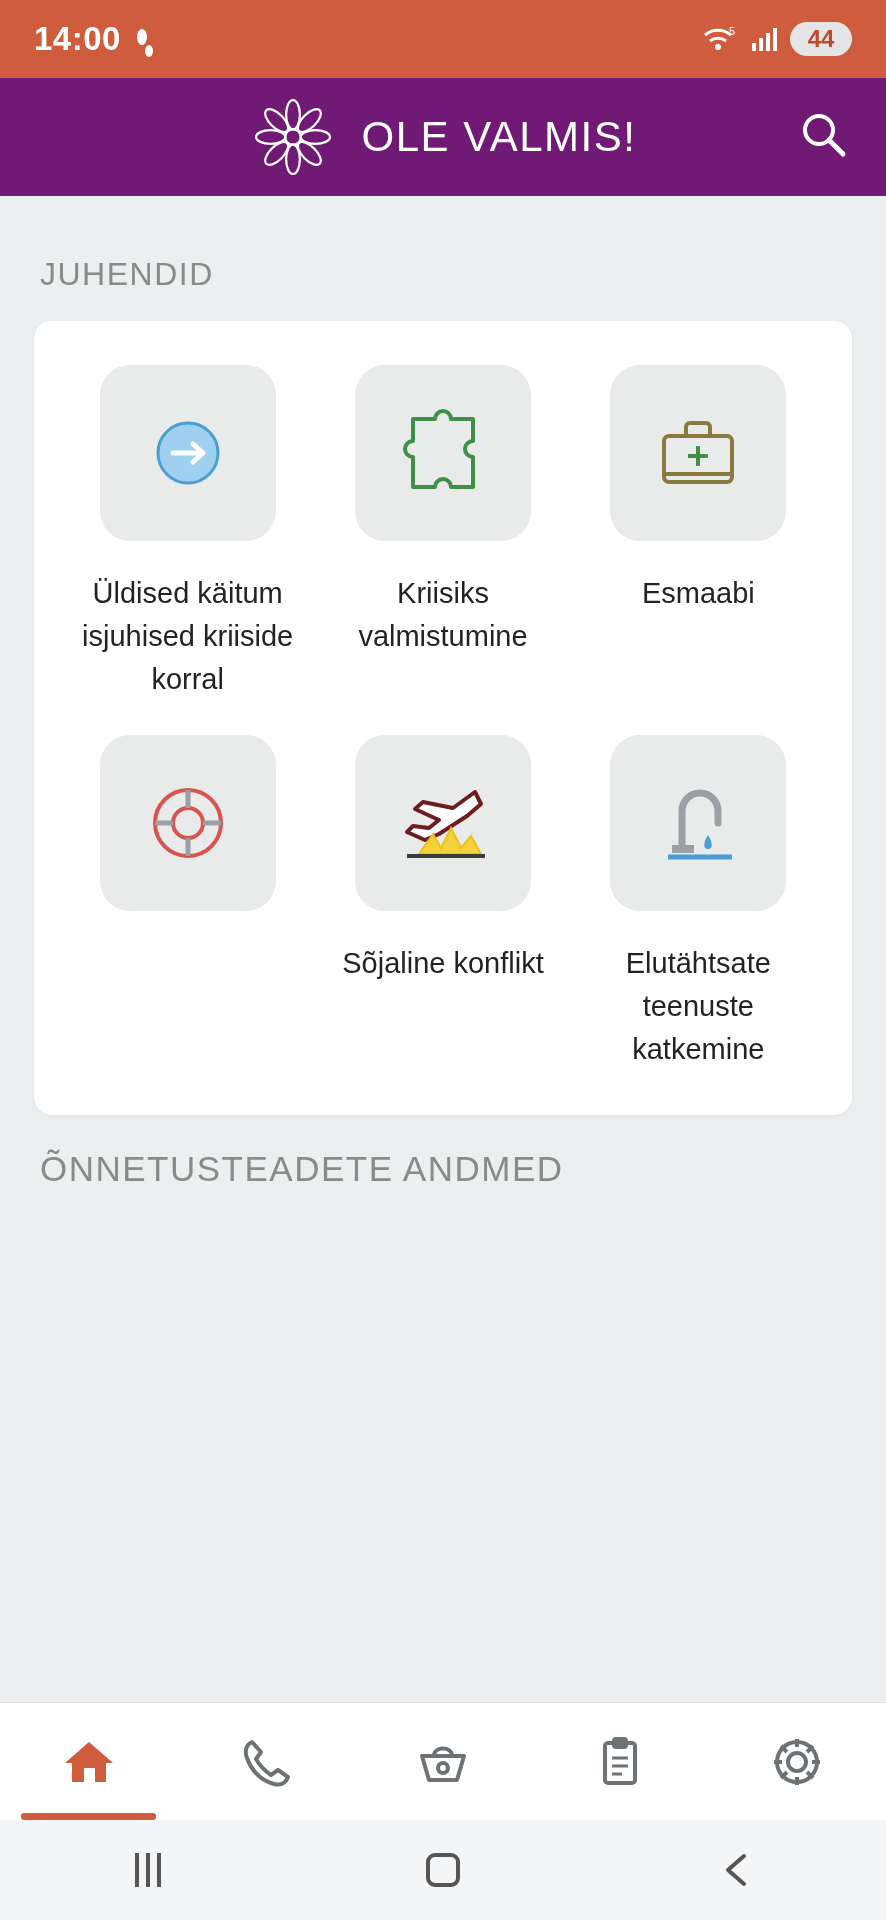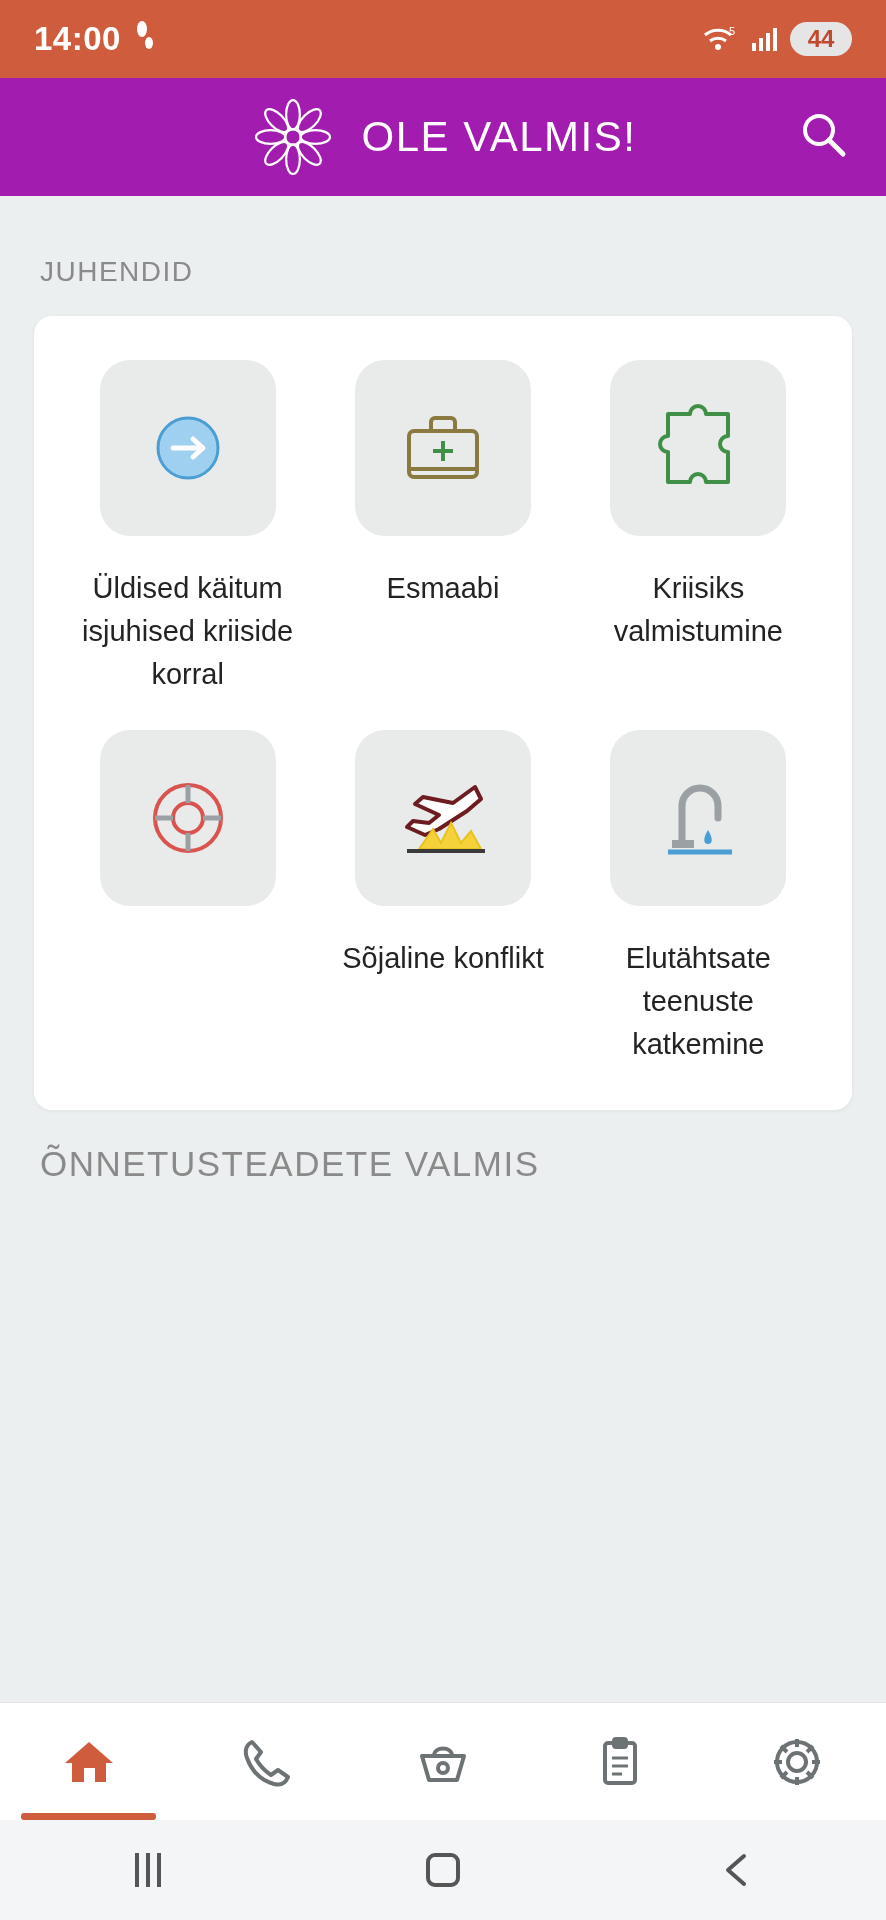--- a/index.html
+++ b/index.html
@@ -21,32 +21,32 @@
     background: #cf5c3c;
     height: 78px;
     display: flex; align-items: center;
     padding: 0 34px;
     color: #ffffff;
     flex: 0 0 auto;
   }
   .status-time {
     font-size: 33px; font-weight: bold; letter-spacing: .5px;
   }
-  .status-left { display: flex; align-items: flex-start; gap: 14px; }
+  .status-left { display: flex; align-items: flex-end; gap: 14px; }
   .status-right { margin-left: auto; display: flex; align-items: center; gap: 12px; }
   .batt {
     background: #e5e5e5; color: #c0482c;
     border-radius: 20px; padding: 3px 13px;
     font-size: 24px; font-weight: bold;
     min-width: 62px; text-align: center;
   }
 
   
   .appbar {
-    background: #a21caf;
+    background: #701a75;
     height: 118px;
     display: flex; align-items: center; justify-content: center;
     position: relative;
     flex: 0 0 auto;
   }
   .appbar-inner { display: flex; align-items: center; gap: 26px; }
   .app-title {
     color: #fff; font-size: 42px; letter-spacing: 1.5px;
     font-weight: 400;
   }
@@ -82,21 +82,21 @@
 
   
   .content {
     flex: 1 1 auto;
     background: #eceff0;
     padding: 0 34px;
     overflow: hidden;
     position: relative;
   }
   .section-title {
-    font-size: 28px; color: #8a8a8a;
+    font-size: 32px; color: #8a8a8a;
     letter-spacing: 1.5px;
     margin: 60px 0 28px 6px;
   }
   .card {
     background: #ffffff;
     border-radius: 18px;
     padding: 44px 26px 44px;
     box-shadow: 0 1px 4px rgba(0,0,0,.06);
   }
   .grid {
@@ -231,38 +231,38 @@
               <circle cx="46" cy="46" r="30" fill="#9fd0ef" stroke="#4a9ed4" stroke-width="3"></circle>
               <line x1="31" y1="46" x2="60" y2="46" stroke="#ffffff" stroke-width="5" stroke-linecap="round"></line>
               <polyline points="51,37 61,46 51,55" fill="none" stroke="#ffffff" stroke-width="5" stroke-linecap="round" stroke-linejoin="round"></polyline>
             </svg>
           </div>
           <div class="tile-label">Üldised käitum isjuhised kriiside korral</div>
         </div>
 
         <div class="tile">
           <div class="tile-icon">
+            <svg width="100" height="96" viewBox="0 0 100 96">
+              <path d="M20 14 L42 14 A8 8 0 1 1 58 14 L80 14 L80 36 A8 8 0 1 0 80 52 L80 82 L58 82 A8 8 0 1 0 42 82 L20 82 L20 52 A8 8 0 1 1 20 36 Z" fill="none" stroke="#3f8f46" stroke-width="4" stroke-linejoin="round"></path>
+            </svg>
+          </div>
+          <div class="tile-label">Kriisiks valmistumine</div>
+        </div>
+
+        <div class="tile">
+          <div class="tile-icon">
             <svg width="100" height="86" viewBox="0 0 100 86">
               <rect x="16" y="26" width="68" height="46" rx="5" fill="none" stroke="#8b7a3f" stroke-width="4"></rect>
               <path d="M38 26 L38 17 A4 4 0 0 1 42 13 L58 13 A4 4 0 0 1 62 17 L62 26" fill="none" stroke="#8b7a3f" stroke-width="4"></path>
               <line x1="16" y1="64" x2="84" y2="64" stroke="#8b7a3f" stroke-width="4"></line>
               <line x1="50" y1="36" x2="50" y2="56" stroke="#3f8f46" stroke-width="4"></line>
               <line x1="40" y1="46" x2="60" y2="46" stroke="#3f8f46" stroke-width="4"></line>
             </svg>
           </div>
           <div class="tile-label">Esmaabi</div>
-        </div>
-
-        <div class="tile">
-          <div class="tile-icon">
-            <svg width="100" height="96" viewBox="0 0 100 96">
-              <path d="M20 14 L42 14 A8 8 0 1 1 58 14 L80 14 L80 36 A8 8 0 1 0 80 52 L80 82 L58 82 A8 8 0 1 0 42 82 L20 82 L20 52 A8 8 0 1 1 20 36 Z" fill="none" stroke="#3f8f46" stroke-width="4" stroke-linejoin="round"></path>
-            </svg>
-          </div>
-          <div class="tile-label">Kriisiks valmistumine</div>
         </div>
 
         <div class="tile">
           <div class="tile-icon">
             <svg width="94" height="94" viewBox="0 0 94 94">
               <circle cx="47" cy="47" r="33" fill="none" stroke="#d9534f" stroke-width="4"></circle>
               <circle cx="47" cy="47" r="15" fill="none" stroke="#d9534f" stroke-width="4"></circle>
               <line x1="47" y1="14" x2="47" y2="32" stroke="#9aa0a3" stroke-width="5"></line>
               <line x1="47" y1="62" x2="47" y2="80" stroke="#9aa0a3" stroke-width="5"></line>
               <line x1="14" y1="47" x2="32" y2="47" stroke="#9aa0a3" stroke-width="5"></line>
@@ -291,21 +291,21 @@
               <line x1="20" y1="82" x2="84" y2="82" stroke="#4a9ed4" stroke-width="5"></line>
             </svg>
           </div>
           <div class="tile-label">Elutähtsate teenuste katkemine</div>
         </div>
 
       </div>
 
     </div>
 
-    <div class="next-section">ÕNNETUSTEADETE VALMIS</div>
+    <div class="next-section">ÕNNETUSTEADETE ANDMED</div>
   </div>
 
   <div class="bottomnav">
     <div class="navitem">
       <svg width="56" height="56" viewBox="0 0 56 56">
         <path d="M28 8 L52 29 L45 29 L45 48 L11 48 L11 29 L4 29 Z" fill="#cf5c3c"></path>
         <rect x="23" y="34" width="11" height="14" fill="#ffffff"></rect>
       </svg>
       <span class="indicator"></span>
     </div>

